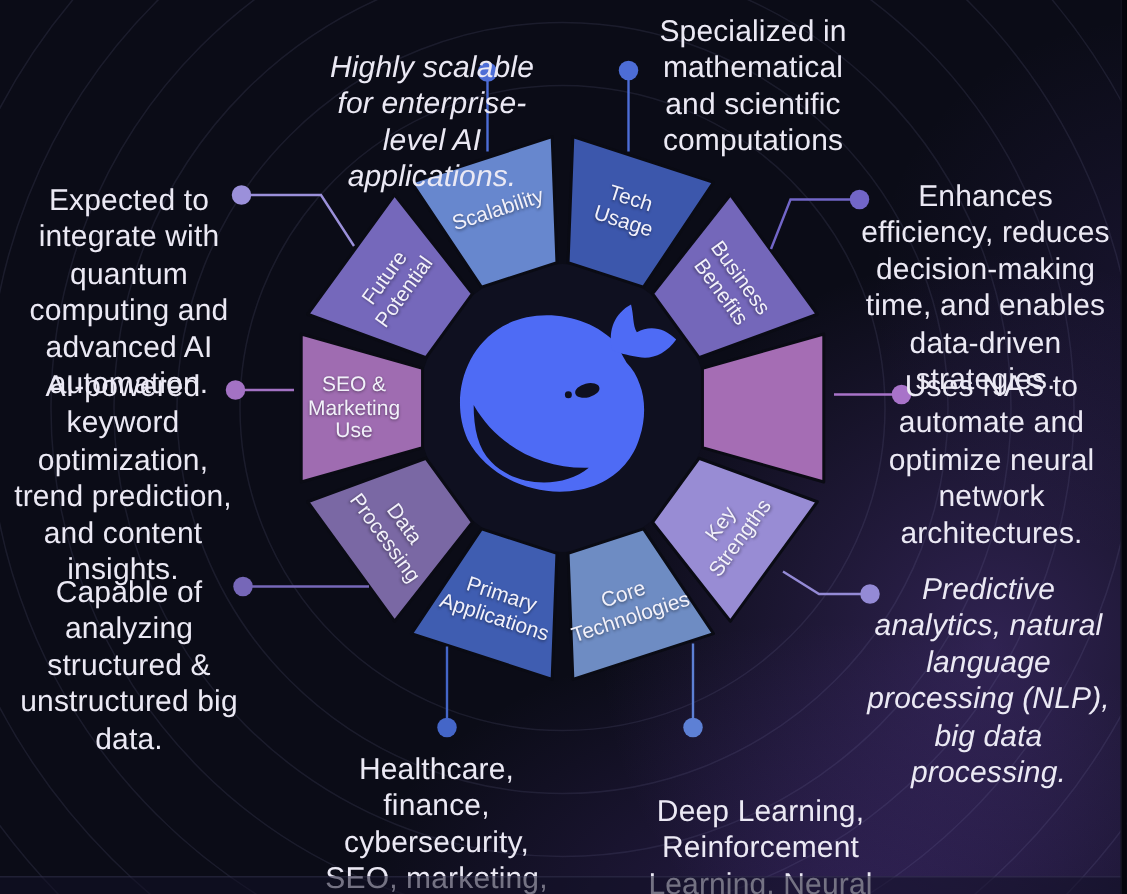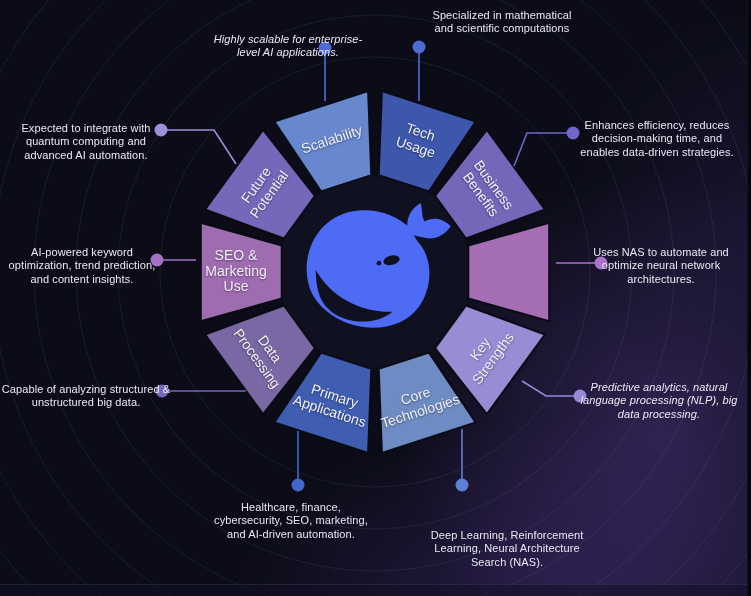--- a/index.html
+++ b/index.html
@@ -7,21 +7,21 @@
     position:relative;width:751px;height:596px;overflow:hidden;
     font-family:"Liberation Sans",sans-serif;
     background:
       radial-gradient(420px 420px at 88% 72%, rgba(132,86,216,0.30), rgba(132,86,216,0) 62%),
       radial-gradient(520px 330px at 74% 104%, rgba(116,72,202,0.28), rgba(116,72,202,0) 62%),
       radial-gradient(320px 300px at 103% 32%, rgba(100,65,180,0.14), rgba(100,65,180,0) 60%),
       #0b0c17;
   }
   svg.layer{position:absolute;left:0;top:0;}
   .callout{
-    position:absolute;color:#ebe9f4;font-size:11px;line-height:1.22;
+    position:absolute;color:#ebe9f4;font-size:20px;line-height:1.22;
     font-weight:500;text-align:center;letter-spacing:.1px;
   }
   .seg-label{
     position:absolute;color:#f2f1fa;font-size:14px;line-height:1.12;font-weight:500;
     text-align:center;text-shadow:0 1px 2px rgba(0,0,0,.45);
   }
   .whale{position:absolute;left:297px;top:202px;width:158px;height:136px;color:var(--logo-blue,#4e6bf5);}
   .co0{left:207px;top:33px;width:162px;font-style:italic;}
   .co1{left:426px;top:9px;width:152px;}
   .co2{left:571px;top:119px;width:172px;}

